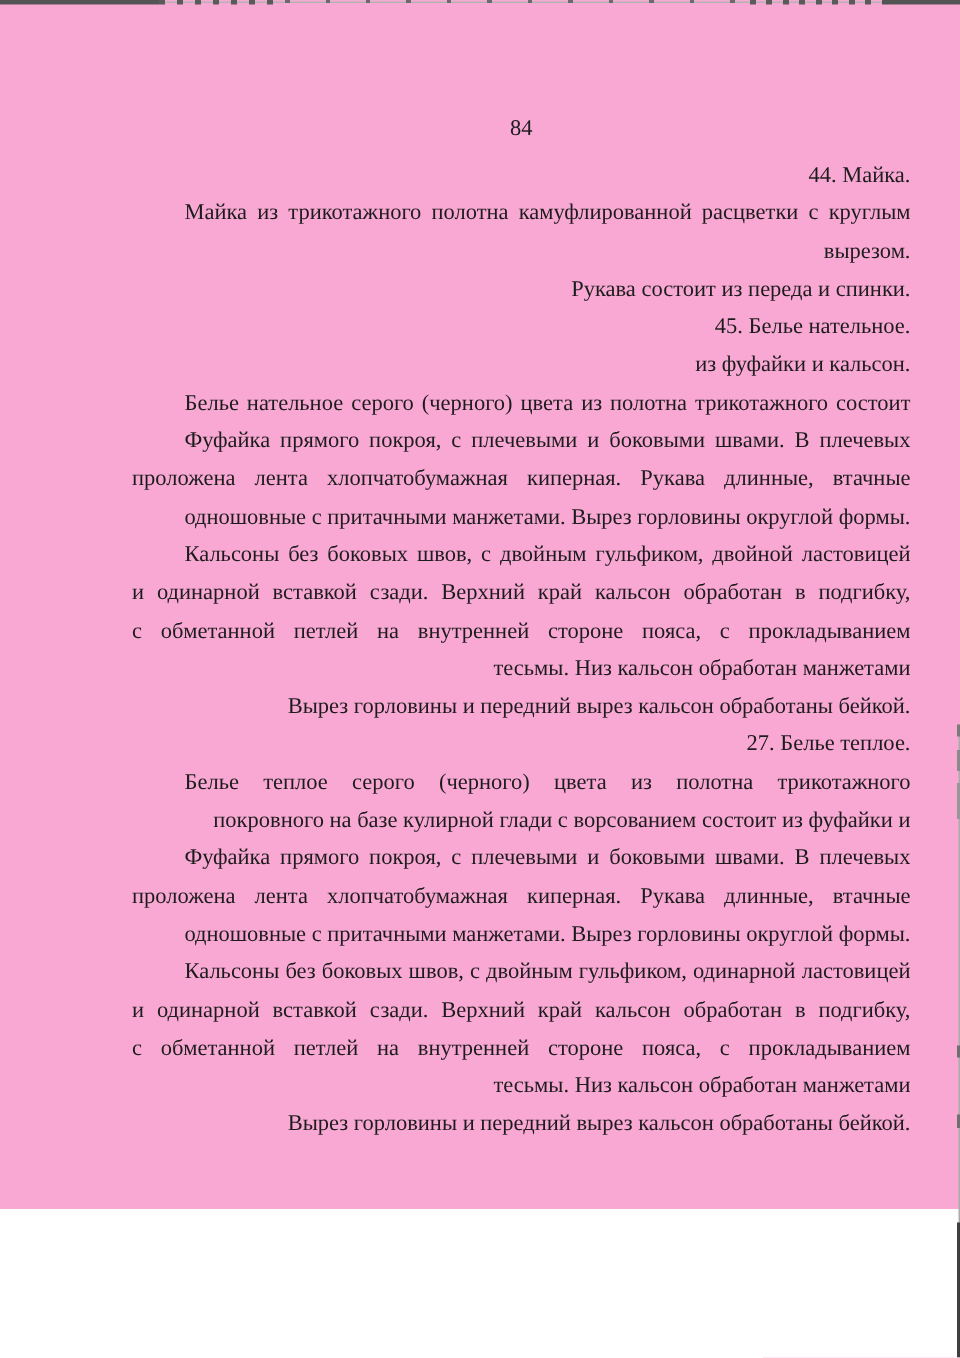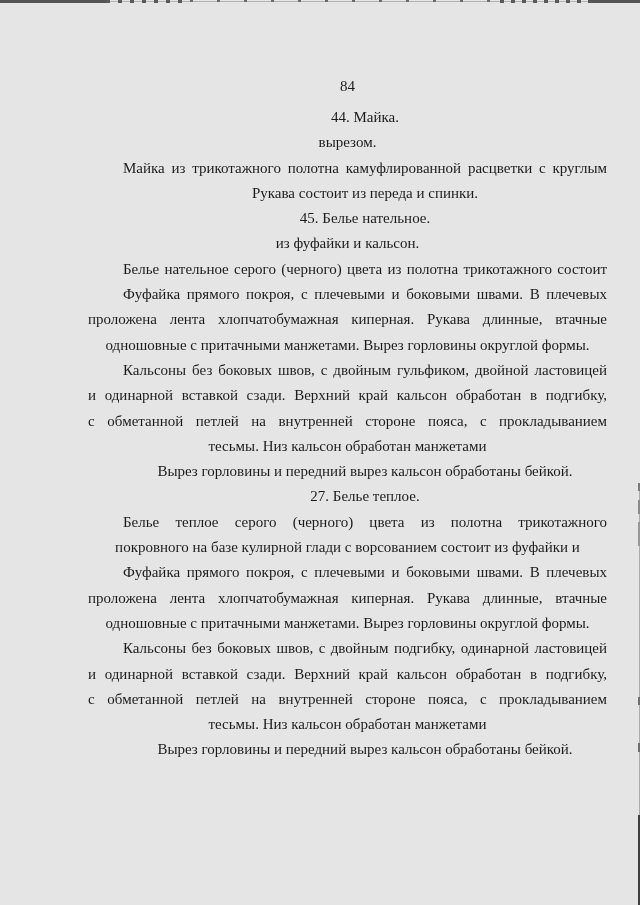--- a/index.html
+++ b/index.html
@@ -7,22 +7,22 @@
     padding: 0;
     width: 640px;
     height: 905px;
     background: #ffffff;
     overflow: hidden;
     font-family: "Liberation Serif", "DejaVu Serif", serif;
   }
   .page {
     position: relative;
     width: 640px;
-    height: 905px;
-    background: #e5e5e5;
+    height: 806px;
+    background: #f9a8d4;
   }
   
   .top-edge {
     position: absolute;
     top: 0; left: 0;
     width: 640px; height: 4px;
   }
   .top-base {
     position: absolute;
     top: 1px; left: 0;
@@ -90,21 +90,21 @@
     text-align: center;
     height: 25px;
     line-height: 25px;
     margin-bottom: 6px;
   }
   .line {
     height: 25.3px;
     line-height: 25.3px;
     overflow: hidden;
     white-space: normal;
-    text-align: center;
+    text-align: right;
   }
   .line.indent { padding-left: 35px; }
   .line.just {
     text-align: justify;
     text-align-last: justify;
   }
 </style>
 </head>
 <body>
 
@@ -126,41 +126,41 @@
     <div class="redge-seg rs3"></div>
     <div class="redge-seg rs4"></div>
     <div class="redge-seg rs5"></div>
     <div class="redge-seg rs6"></div>
   </div>
 
   <div class="text-wrap">
     <div class="pagenum">84</div>
     <div>
         <div class="line indent">44. Майка.</div>
+        <div class="line indent just">Майка из трикотажного полотна камуфлированной расцветки с круглым</div>
         <div class="line">вырезом.</div>
-        <div class="line indent just">Майка из трикотажного полотна камуфлированной расцветки с круглым</div>
         <div class="line indent">Рукава состоит из переда и спинки.</div>
         <div class="line indent">45. Белье нательное.</div>
         <div class="line">из фуфайки и кальсон.</div>
         <div class="line indent just">Белье нательное серого (черного) цвета из полотна трикотажного состоит</div>
         <div class="line indent just">Фуфайка прямого покроя, с плечевыми и боковыми швами. В плечевых швах</div>
         <div class="line just">проложена лента хлопчатобумажная киперная. Рукава длинные, втачные</div>
         <div class="line">одношовные с притачными манжетами. Вырез горловины округлой формы.</div>
         <div class="line indent just">Кальсоны без боковых швов, с двойным гульфиком, двойной ластовицей</div>
         <div class="line just">и одинарной вставкой сзади. Верхний край кальсон обработан в подгибку,</div>
         <div class="line just">с обметанной петлей на внутренней стороне пояса, с прокладыванием эластичной</div>
         <div class="line">тесьмы. Низ кальсон обработан манжетами</div>
         <div class="line indent">Вырез горловины и передний вырез кальсон обработаны бейкой.</div>
         <div class="line indent">27. Белье теплое.</div>
         <div class="line indent just">Белье теплое серого (черного) цвета из полотна трикотажного футерованного</div>
         <div class="line">покровного на базе кулирной глади с ворсованием состоит из фуфайки и кальсон.</div>
         <div class="line indent just">Фуфайка прямого покроя, с плечевыми и боковыми швами. В плечевых швах</div>
         <div class="line just">проложена лента хлопчатобумажная киперная. Рукава длинные, втачные</div>
         <div class="line">одношовные с притачными манжетами. Вырез горловины округлой формы.</div>
-        <div class="line indent just">Кальсоны без боковых швов, с двойным подгибку, одинарной ластовицей</div>
+        <div class="line indent just">Кальсоны без боковых швов, с двойным гульфиком, одинарной ластовицей</div>
         <div class="line just">и одинарной вставкой сзади. Верхний край кальсон обработан в подгибку,</div>
         <div class="line just">с обметанной петлей на внутренней стороне пояса, с прокладыванием эластичной</div>
         <div class="line">тесьмы. Низ кальсон обработан манжетами</div>
         <div class="line indent">Вырез горловины и передний вырез кальсон обработаны бейкой.</div>
       </div>
   </div>
 
 </div>
 
 </body></html>

